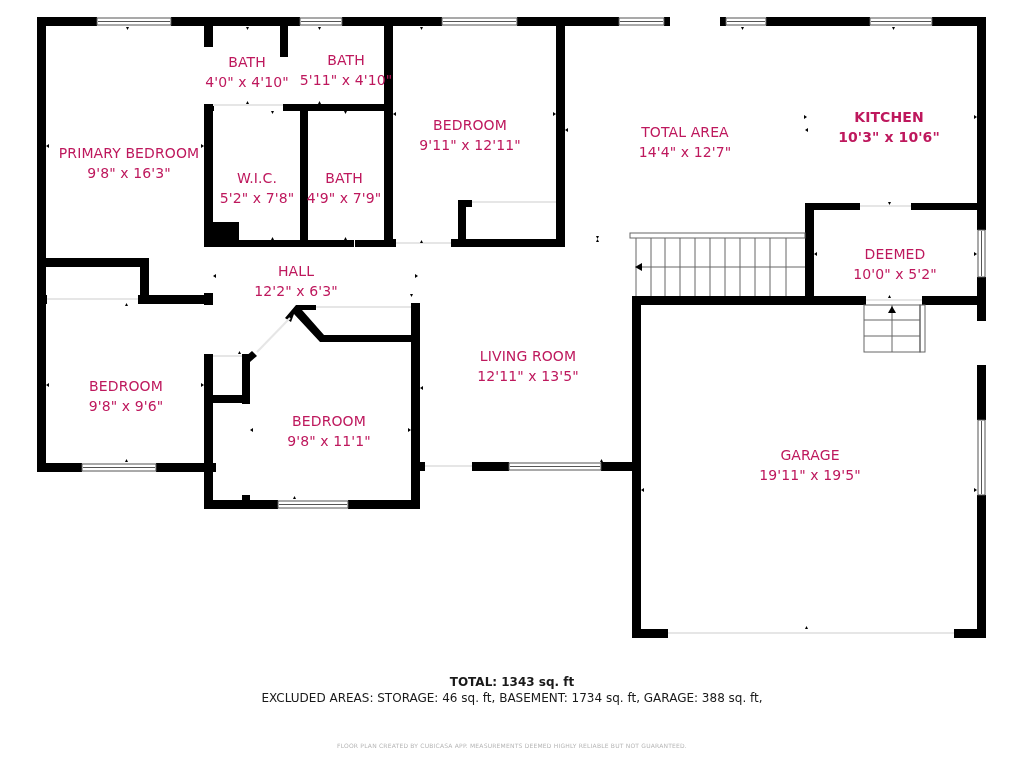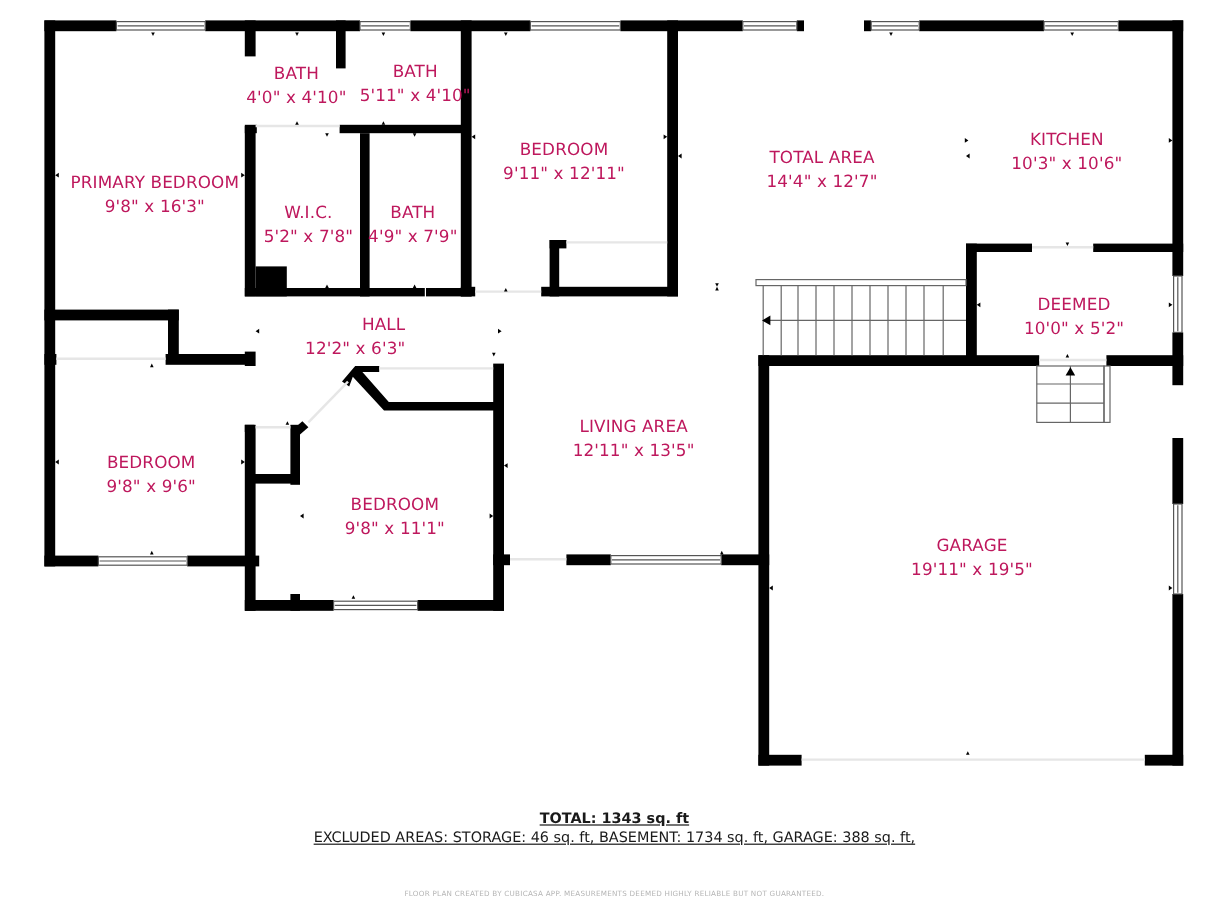--- a/index.html
+++ b/index.html
@@ -1,20 +1,20 @@
 <!DOCTYPE html>
 <html><head>
 <meta charset="utf-8">
 <style>
   html, body { margin: 0; padding: 0; background: #ffffff; }
   body { width: 1024px; height: 768px; position: relative; overflow: hidden; font-family: "DejaVu Sans", sans-serif; }
   #plan { position: absolute; left: 0; top: 0; width: 1024px; height: 660px; }
   .room-label { position: absolute; text-align: center; font-size: 14px; color: #be185d; line-height: 20px; transform: translateX(-50%); white-space: nowrap; letter-spacing: 0.1px; }
   .room-label .name, .room-label .dim { display: block; }
-  #summary { position: absolute; left: 0; top: 674px; width: 1024px; text-align: center; color: #1a1a1a; font-size: 12px; line-height: 16px; text-decoration: underline; }
+  #summary { position: absolute; left: 0; top: 674px; width: 1024px; text-align: center; color: #1a1a1a; font-size: 12px; line-height: 16px; }
   #summary .total { font-weight: bold; }
   #disclaimer { position: absolute; left: 0; top: 742px; width: 1024px; text-align: center; font-size: 6px; color: #b5b5b5; letter-spacing: 0.2px; }
 </style>
 </head>
 <body>
 
 <svg id="plan" width="1024" height="660" viewBox="0 0 1024 660" xmlns="http://www.w3.org/2000/svg">
   <g fill="#000">
 
     <rect x="37" y="17" width="60" height="9"></rect>
@@ -223,42 +223,42 @@
   <span class="dim">4'9" x 7'9"</span>
 </div>
 <div class="room-label" style="left:470px; top:115px;">
   <span class="name">BEDROOM</span>
   <span class="dim">9'11" x 12'11"</span>
 </div>
 <div class="room-label" style="left:685px; top:122px;">
   <span class="name">TOTAL AREA</span>
   <span class="dim">14'4" x 12'7"</span>
 </div>
-<div class="room-label" style="left:889px; top:107px;">
+<div class="room-label" style="left:889px; top:107px;font-weight:bold;">
   <span class="name">KITCHEN</span>
   <span class="dim">10'3" x 10'6"</span>
 </div>
 <div class="room-label" style="left:895px; top:244px;">
   <span class="name">DEEMED</span>
   <span class="dim">10'0" x 5'2"</span>
 </div>
-<div class="room-label" style="left:296px; top:261px;text-align:right;">
+<div class="room-label" style="left:296px; top:261px;">
   <span class="name">HALL</span>
   <span class="dim">12'2" x 6'3"</span>
 </div>
 <div class="room-label" style="left:126px; top:376px;">
   <span class="name">BEDROOM</span>
   <span class="dim">9'8" x 9'6"</span>
 </div>
 <div class="room-label" style="left:329px; top:411px;">
   <span class="name">BEDROOM</span>
   <span class="dim">9'8" x 11'1"</span>
 </div>
 <div class="room-label" style="left:528px; top:346px;">
-  <span class="name">LIVING AREA</span>
+  <span class="name">LIVING ROOM</span>
   <span class="dim">12'11" x 13'5"</span>
 </div>
 <div class="room-label" style="left:810px; top:445px;">
   <span class="name">GARAGE</span>
   <span class="dim">19'11" x 19'5"</span>
 </div>
 
 <div id="summary">
   <div class="total">TOTAL: 1343 sq. ft</div>
   <div>EXCLUDED AREAS: STORAGE: 46 sq. ft, BASEMENT: 1734 sq. ft, GARAGE: 388 sq. ft,</div>

